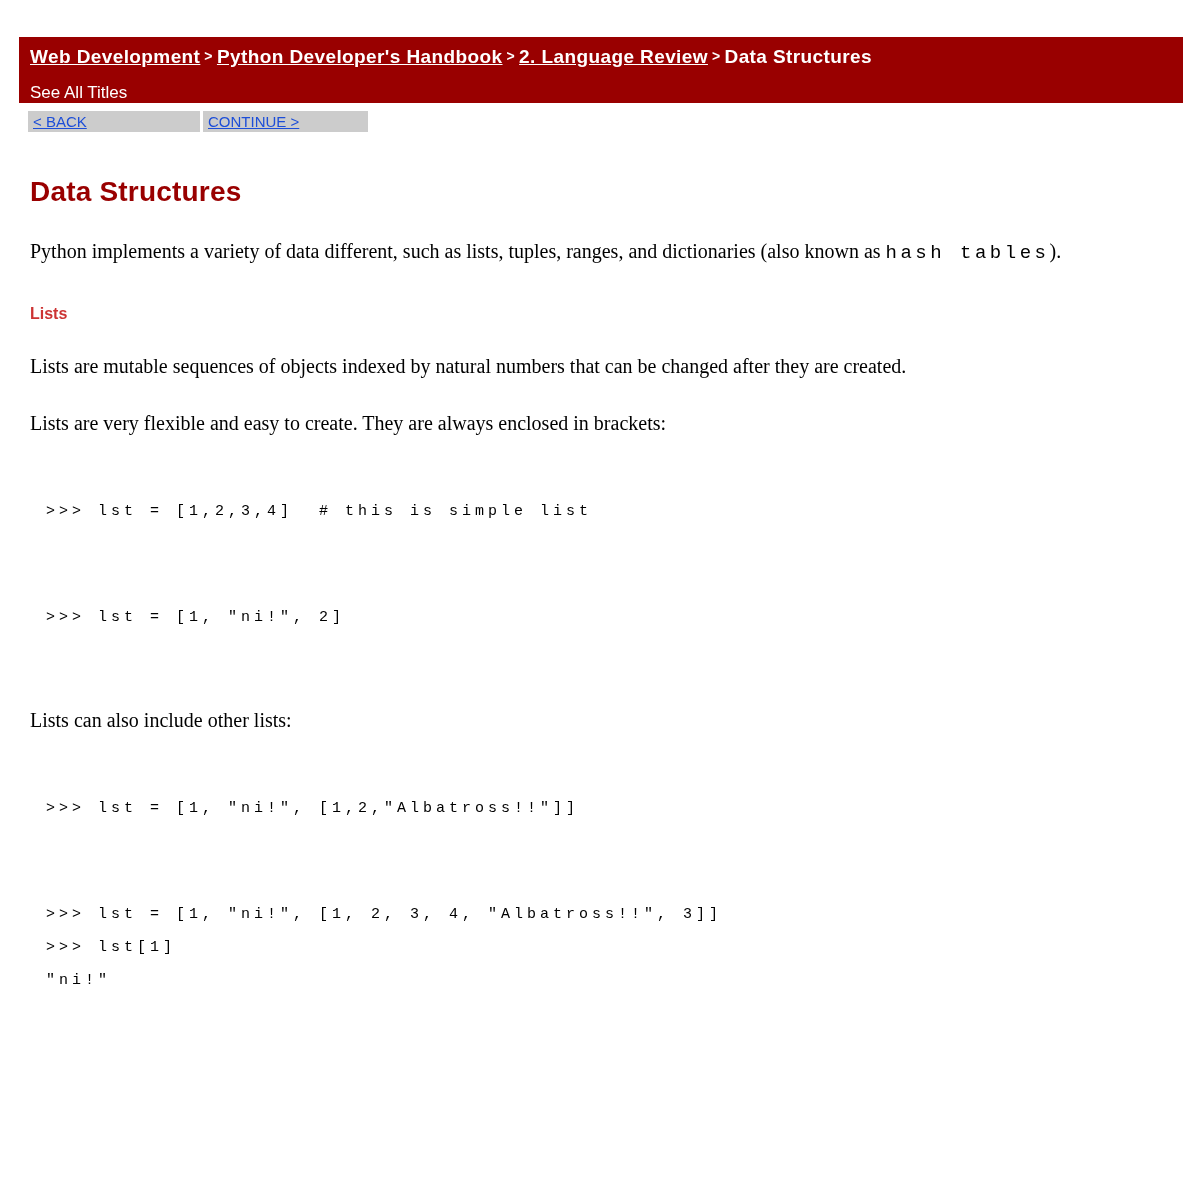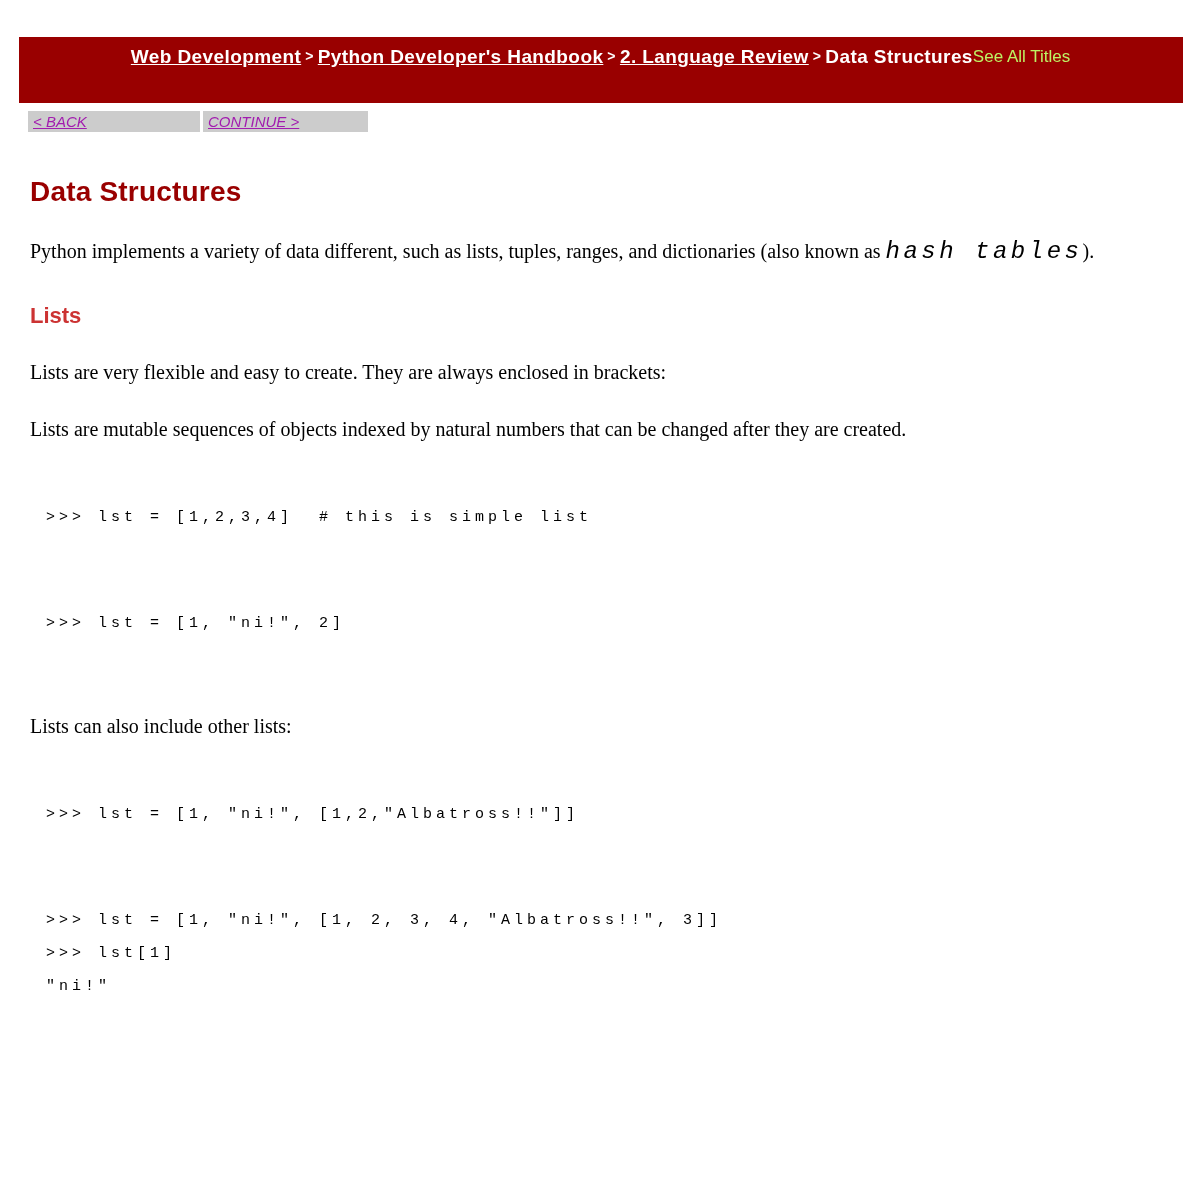--- a/index.html
+++ b/index.html
@@ -5,23 +5,24 @@
   * { box-sizing: border-box; }
   html, body { margin: 0; padding: 0; background: #ffffff; width: 1200px; }
   body { font-family: "Liberation Sans", sans-serif; color: #000000; }
 
   
   .banner {
     margin: 37px 17px 0 19px;
     height: 66px;
     background: #990000;
     display: flex;
-    justify-content: center;
+    justify-content: space-between;
     align-items: flex-start;
     padding: 9px 12px 0 11px;
+    flex-direction: column;
   }
   .crumbs {
     color: #ffffff;
     font-weight: bold;
     font-size: 19px;
     letter-spacing: 0.4px;
     white-space: nowrap;
   }
   .crumbs a {
     color: #ffffff;
@@ -30,21 +31,21 @@
   }
   .crumb-sep {
     font-size: 14px;
     font-weight: bold;
     padding: 0 4px;
     vertical-align: 2px;
     text-decoration: none;
   }
   .crumb-current { text-decoration: none; }
   .see-all {
-    color: #bef264;
+    color: #ffffff;
     font-size: 17px;
     font-weight: normal;
     white-space: nowrap;
     padding-top: 1px;
     cursor: pointer;
     text-decoration: none;
   }
 
   
   .navbar {
@@ -57,25 +58,24 @@
   .nav-cell {
     background: #cccccc;
     display: flex;
     align-items: center;
     padding: 0 5px;
   }
   .nav-left  { width: 172px; justify-content: flex-start; }
   .nav-center{ flex: 1; justify-content: center; gap: 7px; }
   .nav-right { width: 165px; }
   .navbar a {
-    color: #a21caf;
+    color: #1d4ed8;
     text-decoration: underline;
     cursor: pointer;
     white-space: nowrap;
-    font-style: italic;
   }
   .nav-divider { color: #333333; }
 
   
   .content {
     margin: 0 40px 0 30px;
     max-width: 1140px;
   }
   h1.page-title {
     color: #990000;
@@ -85,37 +85,36 @@
     letter-spacing: 0.2px;
   }
   .content p {
     font-family: "Liberation Serif", serif;
     font-size: 20px;
     line-height: 27px;
     margin: 30px 0;
   }
   h4.section-heading {
     color: #cc3333;
-    font-size: 22px;
+    font-size: 16px;
     font-weight: bold;
     margin: 38px 0 30px 0;
   }
   pre.code {
     font-family: "Liberation Mono", monospace;
     font-size: 15px;
     letter-spacing: 4px;
     line-height: 33px;
     margin: 58px 0 73px 16px;
     white-space: pre;
   }
   .inline-code {
     font-family: "Liberation Mono", monospace;
-    font-size: 24px;
+    font-size: 19px;
     letter-spacing: 3.5px;
-    font-style: italic;
   }
 </style>
 </head>
 <body>
 
 <div class="banner">
   <div class="crumbs">
     <a>Web Development</a><span class="crumb-sep">&gt;</span><a>Python Developer's Handbook</a><span class="crumb-sep">&gt;</span><a>2. Language Review</a><span class="crumb-sep">&gt;</span><span class="crumb-current">Data Structures</span>
   </div>
   <a class="see-all">See All Titles</a>
@@ -131,23 +130,23 @@
 </div>
 
 <div class="content">
 
   <h1 class="page-title">Data Structures</h1>
 
   <p><span>Python implements a variety of data different, such as lists, tuples, ranges, and dictionaries (also known as </span><span class="inline-code">hash tables</span><span>).</span></p>
 
   <h4 class="section-heading">Lists</h4>
 
+  <p>Lists are mutable sequences of objects indexed by natural numbers that can be changed after they are created.</p>
+
   <p>Lists are very flexible and easy to create. They are always enclosed in brackets:</p>
-
-  <p>Lists are mutable sequences of objects indexed by natural numbers that can be changed after they are created.</p>
 
   <pre class="code">&gt;&gt;&gt; lst = [1,2,3,4]  # this is simple list</pre>
 
 
   <pre class="code">&gt;&gt;&gt; lst = [1, "ni!", 2]</pre>
 
   <p>Lists can also include other lists:</p>
 
   <pre class="code">&gt;&gt;&gt; lst = [1, "ni!", [1,2,"Albatross!!"]]</pre>
 

